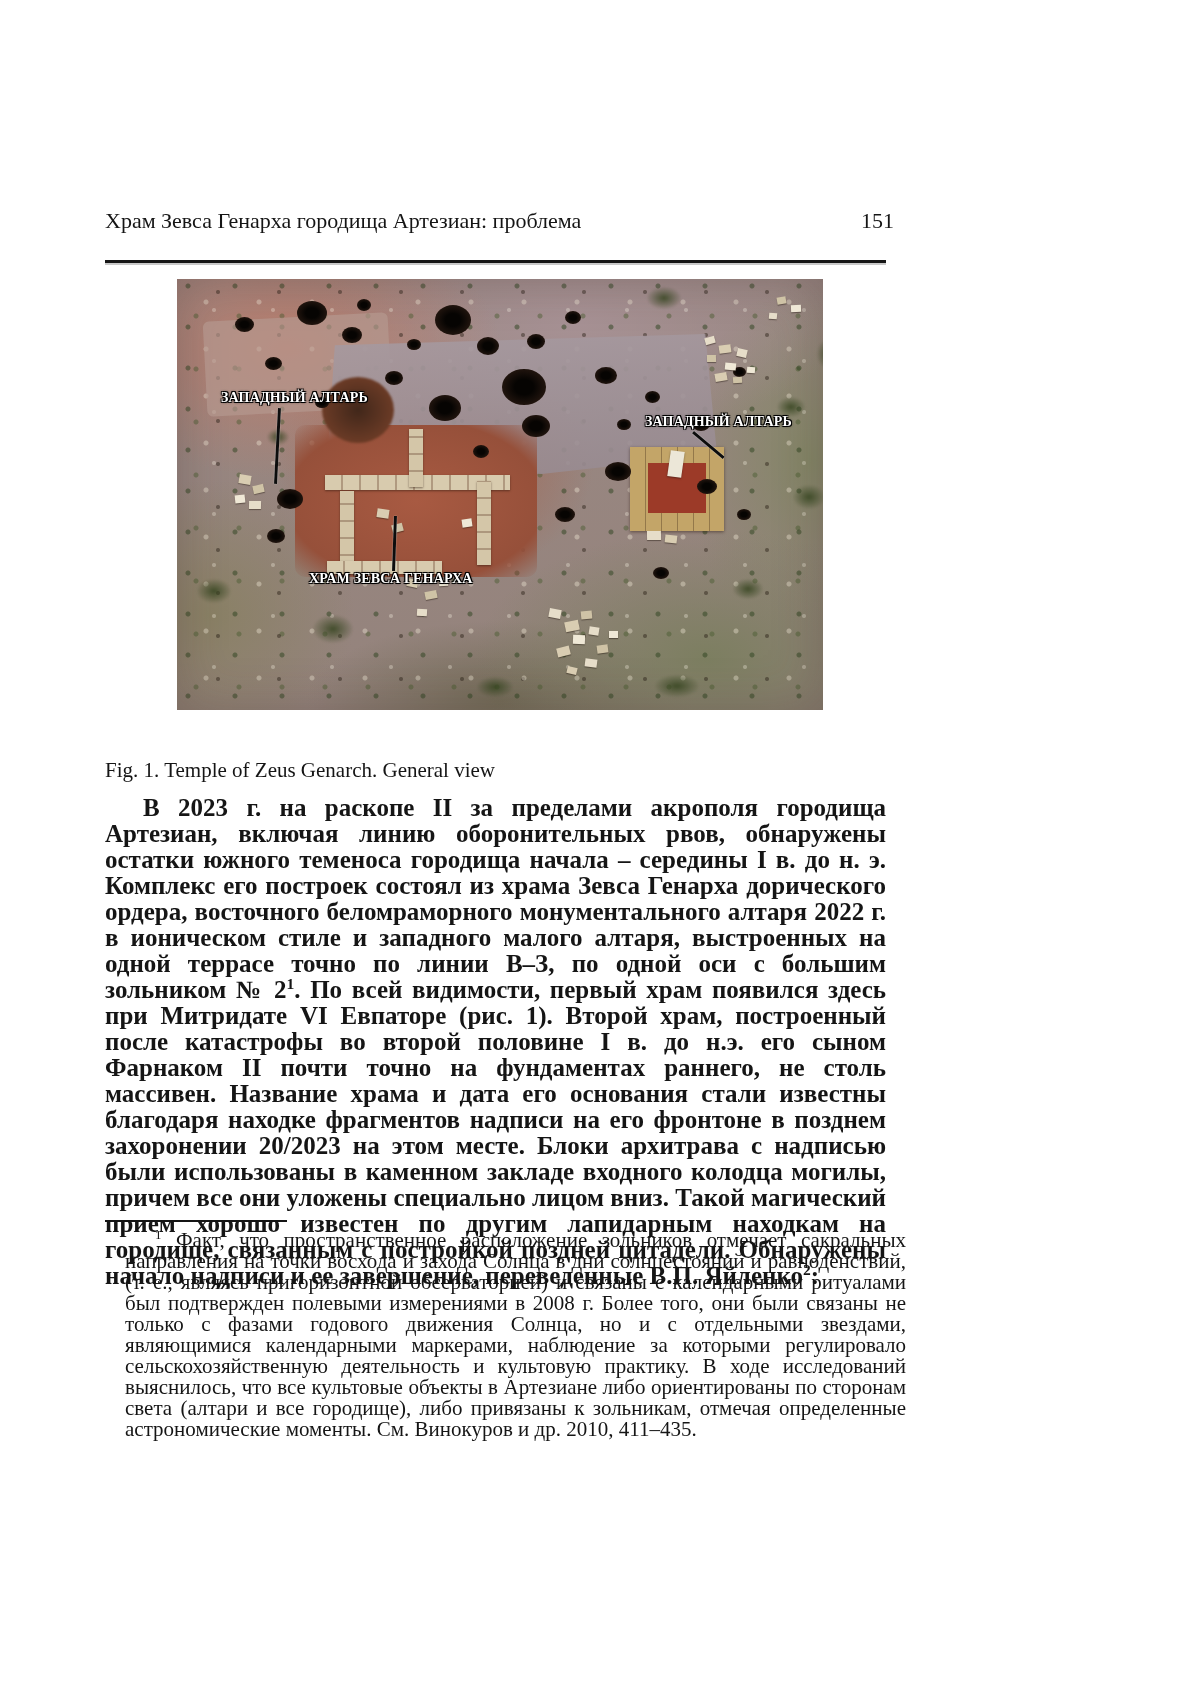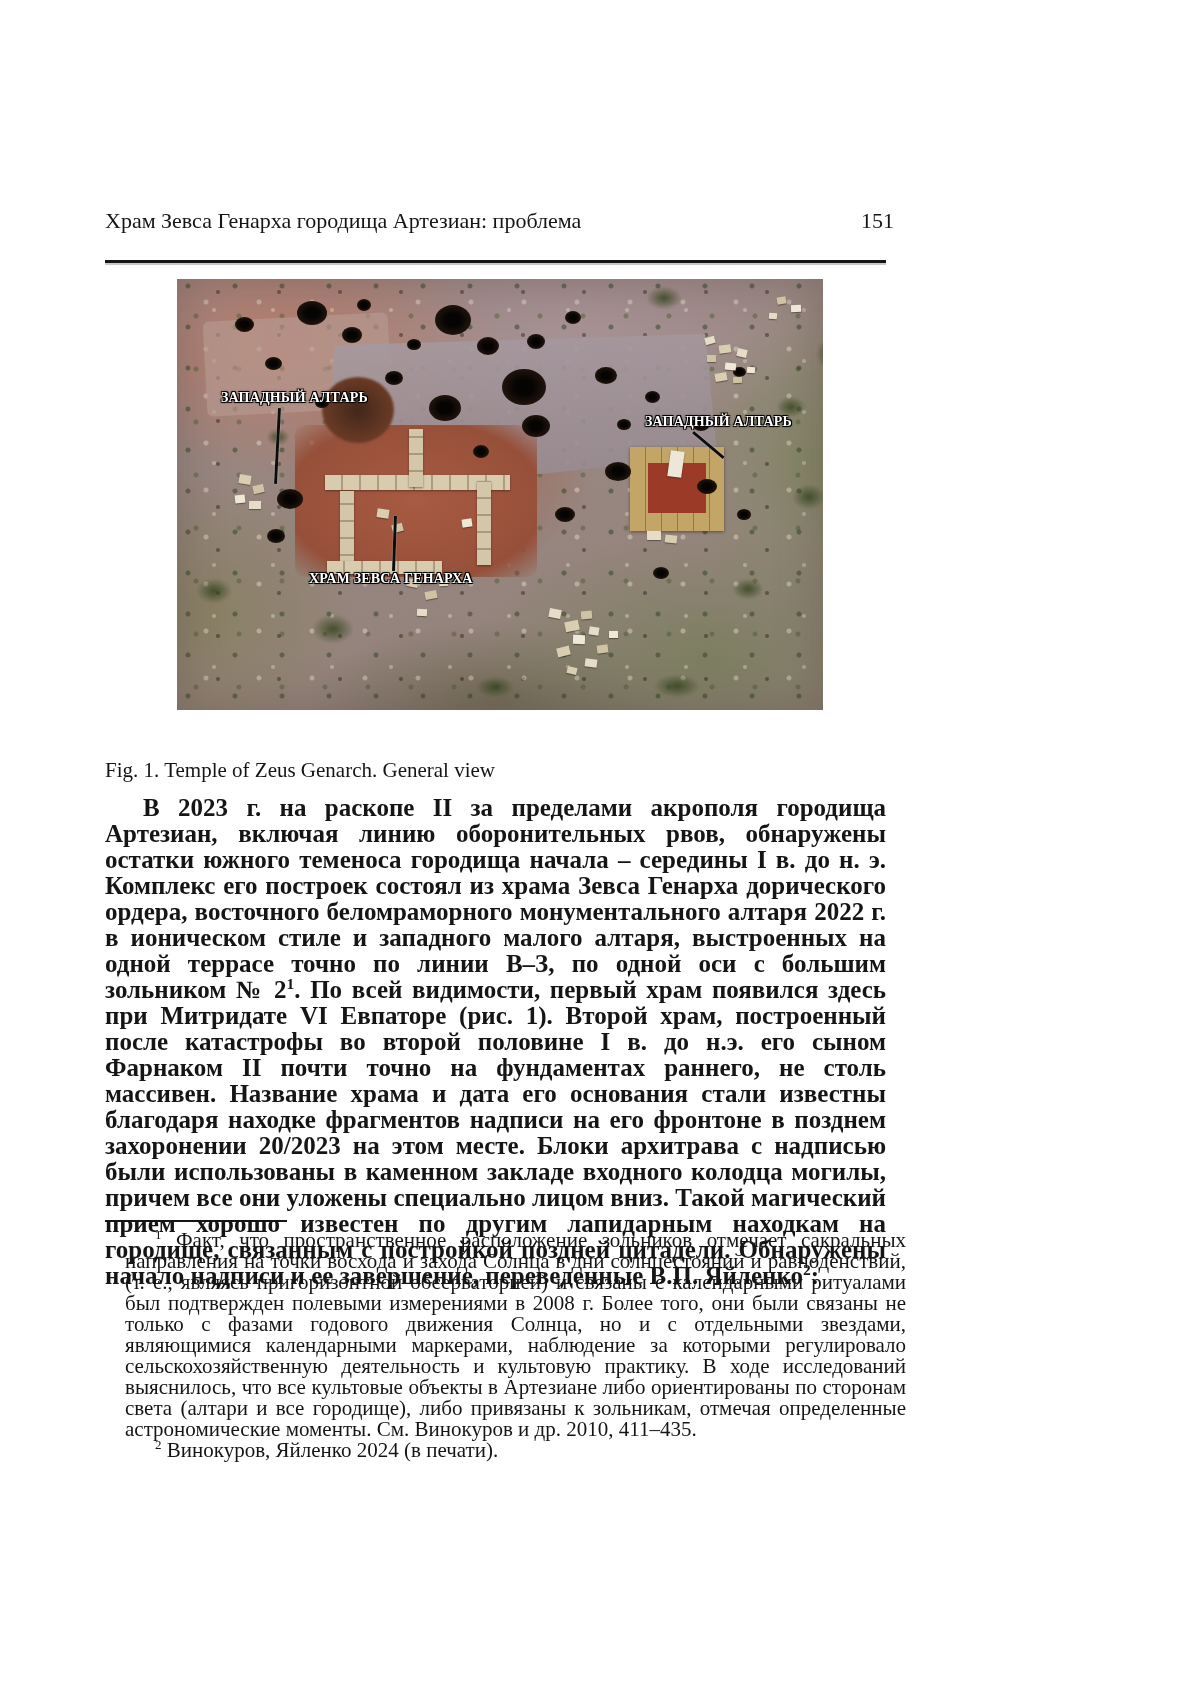--- a/index.html
+++ b/index.html
@@ -189,17 +189,16 @@
       </div>
     </div>
 
     <div class="caption en">Fig. 1. Temple of Zeus Genarch. General view</div>
 
     <p class="body-par"><span>В 2023 г. на раскопе II за пределами акрополя городища Артезиан, включая линию оборонительных рвов, обнаружены остатки южного теменоса городища начала – середины I в. до н. э. Комплекс его построек состоял из храма Зевса Генарха дорического ордера, восточного беломраморного монументального алтаря 2022 г. в ионическом стиле и западного малого алтаря, выстроенных на одной террасе точно по линии В–З, по одной оси с большим зольником № 2</span><sup>1</sup><span>. По всей видимости, первый храм появился здесь при Митридате VI Евпаторе (рис. 1). Второй храм, построенный после катастрофы во второй половине I в. до н.э. его сыном Фарнаком II почти точно на фундаментах раннего, не столь массивен. Название храма и дата его основания стали известны благодаря находке фрагментов надписи на его фронтоне в позднем захоронении 20/2023 на этом месте. Блоки архитрава с надписью были использованы в каменном закладе входного колодца могилы, причем все они уложены специально лицом вниз. Такой магический прием хорошо известен по другим лапидарным находкам на городище, связанным с постройкой поздней цитадели. Обнаружены начало надписи и ее завершение, переведенные В.П. Яйленко</span><sup>2</sup><span>:</span></p>
 
     <div class="fn-rule"></div>
     <div class="footnotes">
       <p><sup>1</sup><span> Факт, что пространственное расположение зольников отмечает сакральных направления на точки восхода и захода Солнца в дни солнцестояний и равноденствий, (т. е., являясь пригоризонтной обсерваторией) и связаны с календарными ритуалами был подтвержден полевыми измерениями в 2008 г. Более того, они были связаны не только с фазами годового движения Солнца, но и с отдельными звездами, являющимися календарными маркерами, наблюдение за которыми регулировало сельскохозяйственную деятельность и культовую практику. В ходе исследований выяснилось, что все культовые объекты в Артезиане либо ориентированы по сторонам света (алтари и все городище), либо привязаны к зольникам, отмечая определенные астрономические моменты. См. Винокуров и др. 2010, 411–435.</span></p>
-      <p><sup>2</sup><span> Винокуров, Яйленко 2024 (в печати).</span></p>
     </div>
 
   </div>
 </div>
 
 </body></html>

